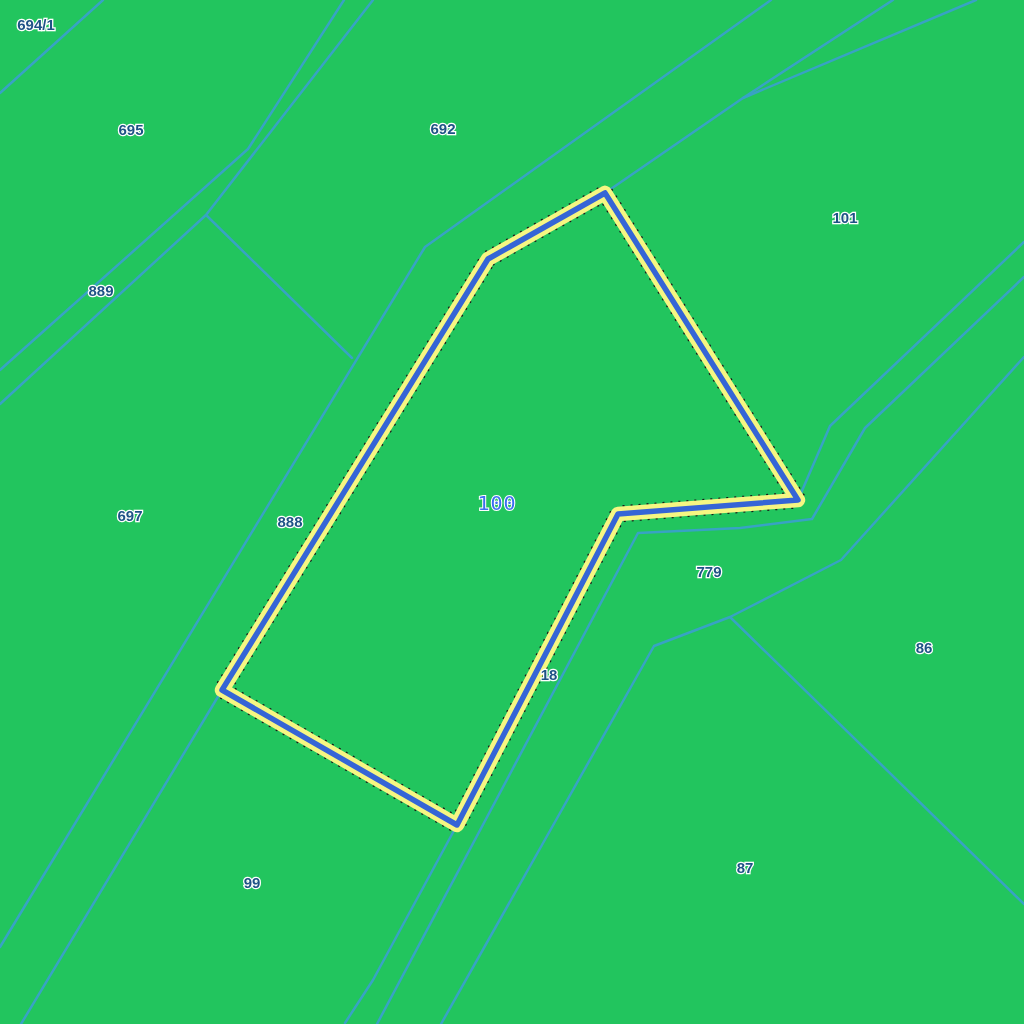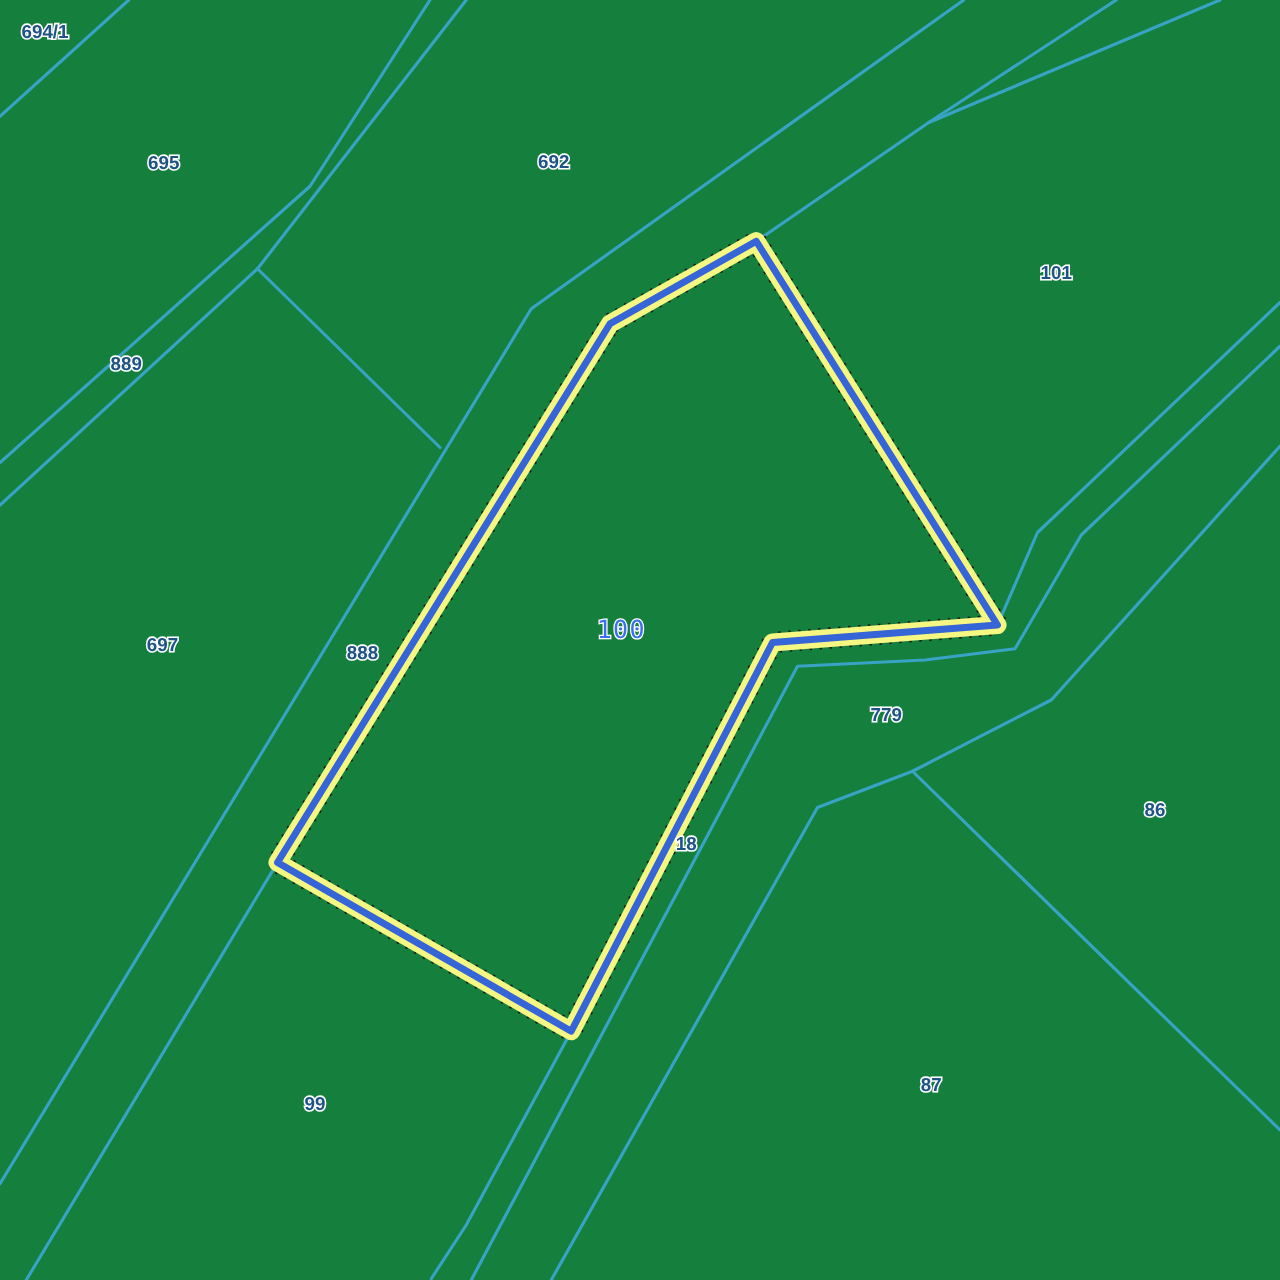--- a/index.html
+++ b/index.html
@@ -1,16 +1,16 @@
 <!DOCTYPE html>
 <html><head>
 <meta charset="utf-8">
 <style>
   html,body{margin:0;padding:0;background:#ffffff;width:1024px;height:1024px;overflow:hidden;}
-  .map-wrap{position:relative;width:1024px;height:1024px;background:#15803d;font-family:"Liberation Sans",sans-serif;text-decoration:underline;}
+  .map-wrap{position:relative;width:1024px;height:1024px;background:#22c55e;font-family:"Liberation Sans",sans-serif;text-decoration:underline;}
   svg{display:block;}
   .boundary{fill:none;stroke:#38a3c4;stroke-width:2.5;stroke-linecap:round;stroke-linejoin:round;}
   .halo-dots{fill:none;stroke:#1a1a1a;stroke-width:17;stroke-dasharray:2 6;stroke-linecap:butt;stroke-linejoin:round;}
   .halo{fill:none;stroke:#f6f682;stroke-width:14.5;stroke-linecap:round;stroke-linejoin:round;}
   .core{fill:none;stroke:#3565d6;stroke-width:5.5;stroke-linecap:round;stroke-linejoin:round;}
   .lbl{font-family:"Liberation Sans",sans-serif;font-size:15px;font-weight:700;fill:#1e5385;
        paint-order:stroke;stroke:#ffffff;stroke-width:2.5px;text-anchor:middle;}
   .lbl-selected{font-family:"DejaVu Sans Mono","Liberation Mono",monospace;font-size:20px;font-weight:400;
        fill:#3b6ff0;letter-spacing:1px;paint-order:stroke;stroke:#ffffff;stroke-width:2px;text-anchor:middle;}
 </style>

